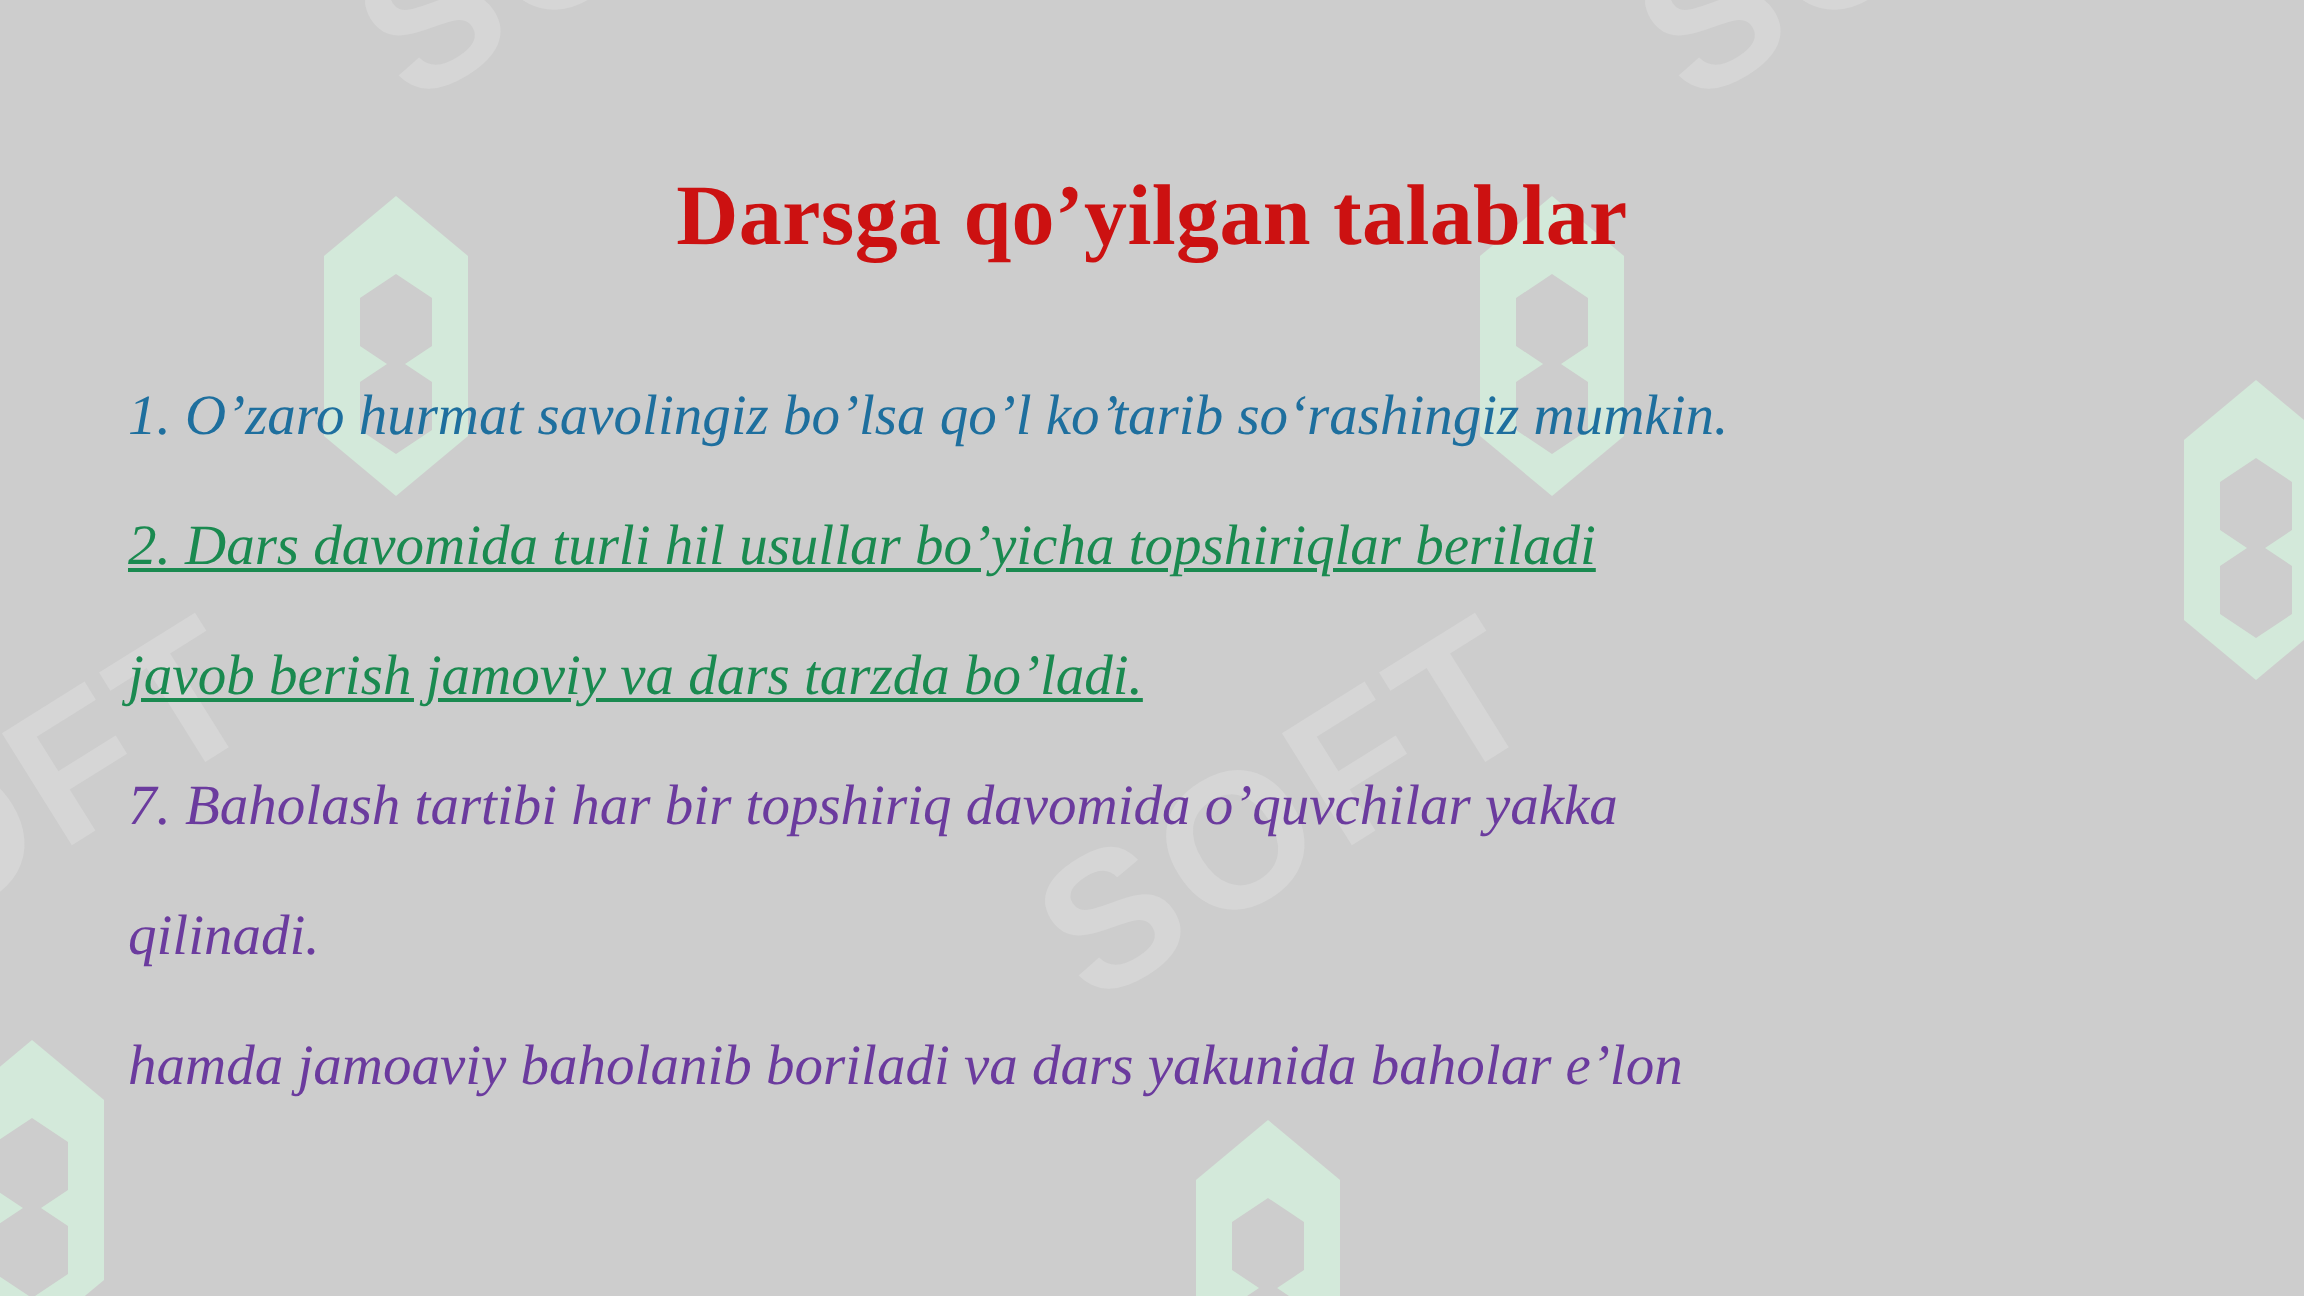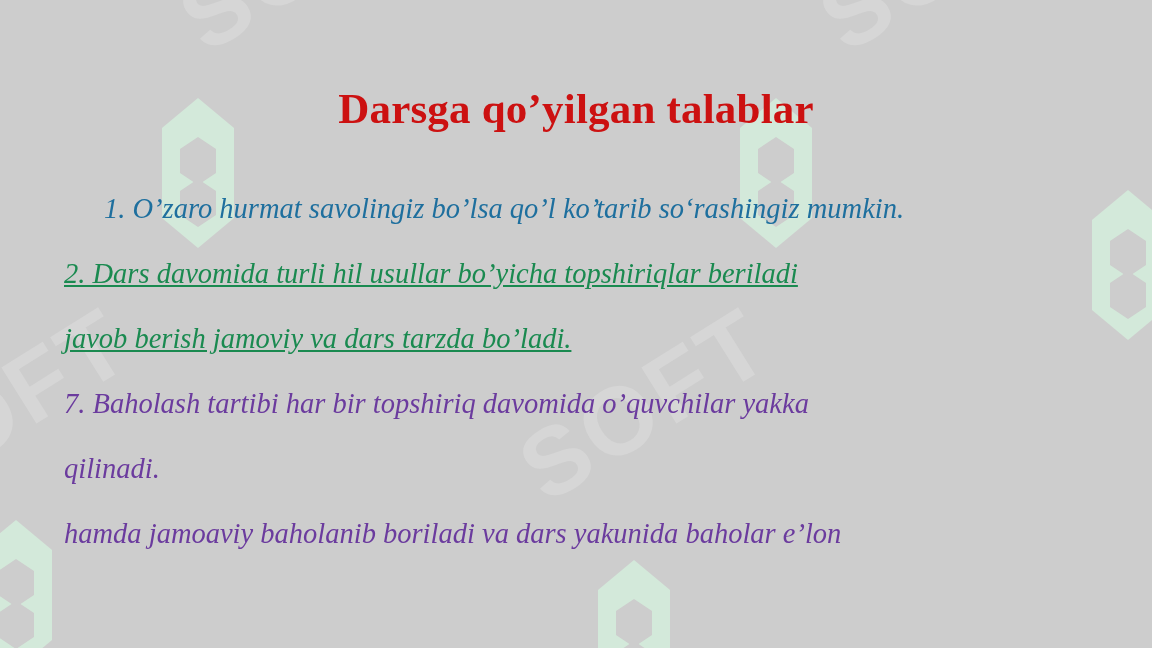--- a/index.html
+++ b/index.html
@@ -80,21 +80,21 @@
   }
 
   .para {
     font-style: italic;
     font-size: 28.5px;
     line-height: 65px;
     margin: 0;
     white-space: nowrap;
   }
 
-  .para.item-1 { color: #1e6f9e; margin-left: 40px; }
+  .para.item-1 { color: #1e6f9e; }
   .para.item-2 { color: #1a8a50; text-decoration: underline; }
   .para.item-3 { color: #6b3b9e; }
 
   .para .line { display: block; }
 </style>
 </head>
 <body>
 
 <div class="slide">
 

